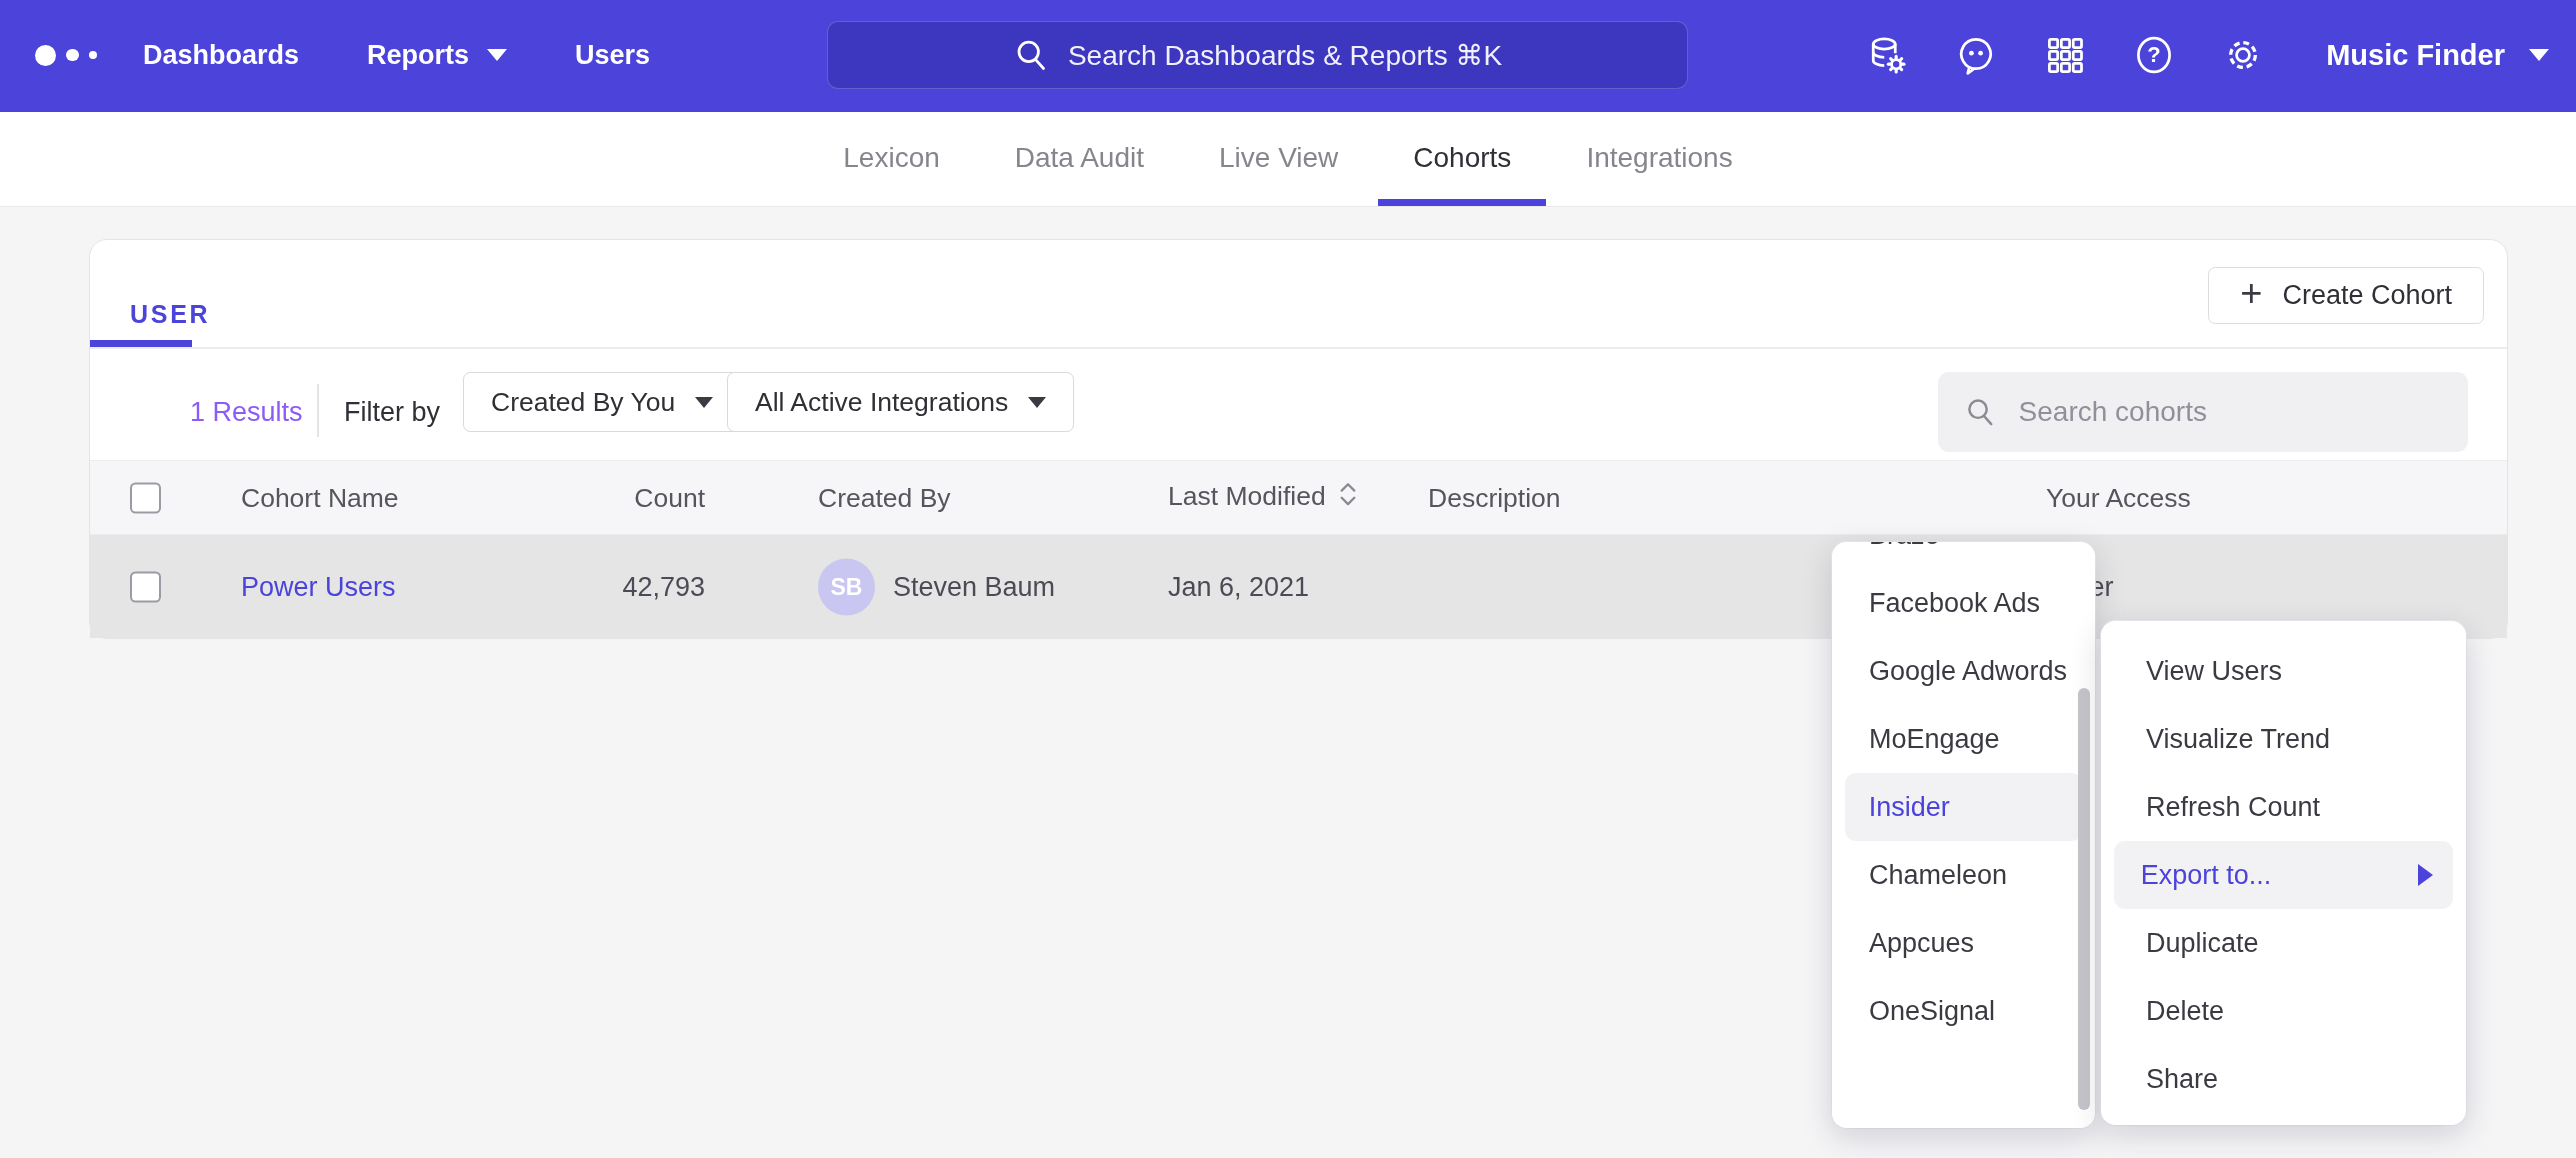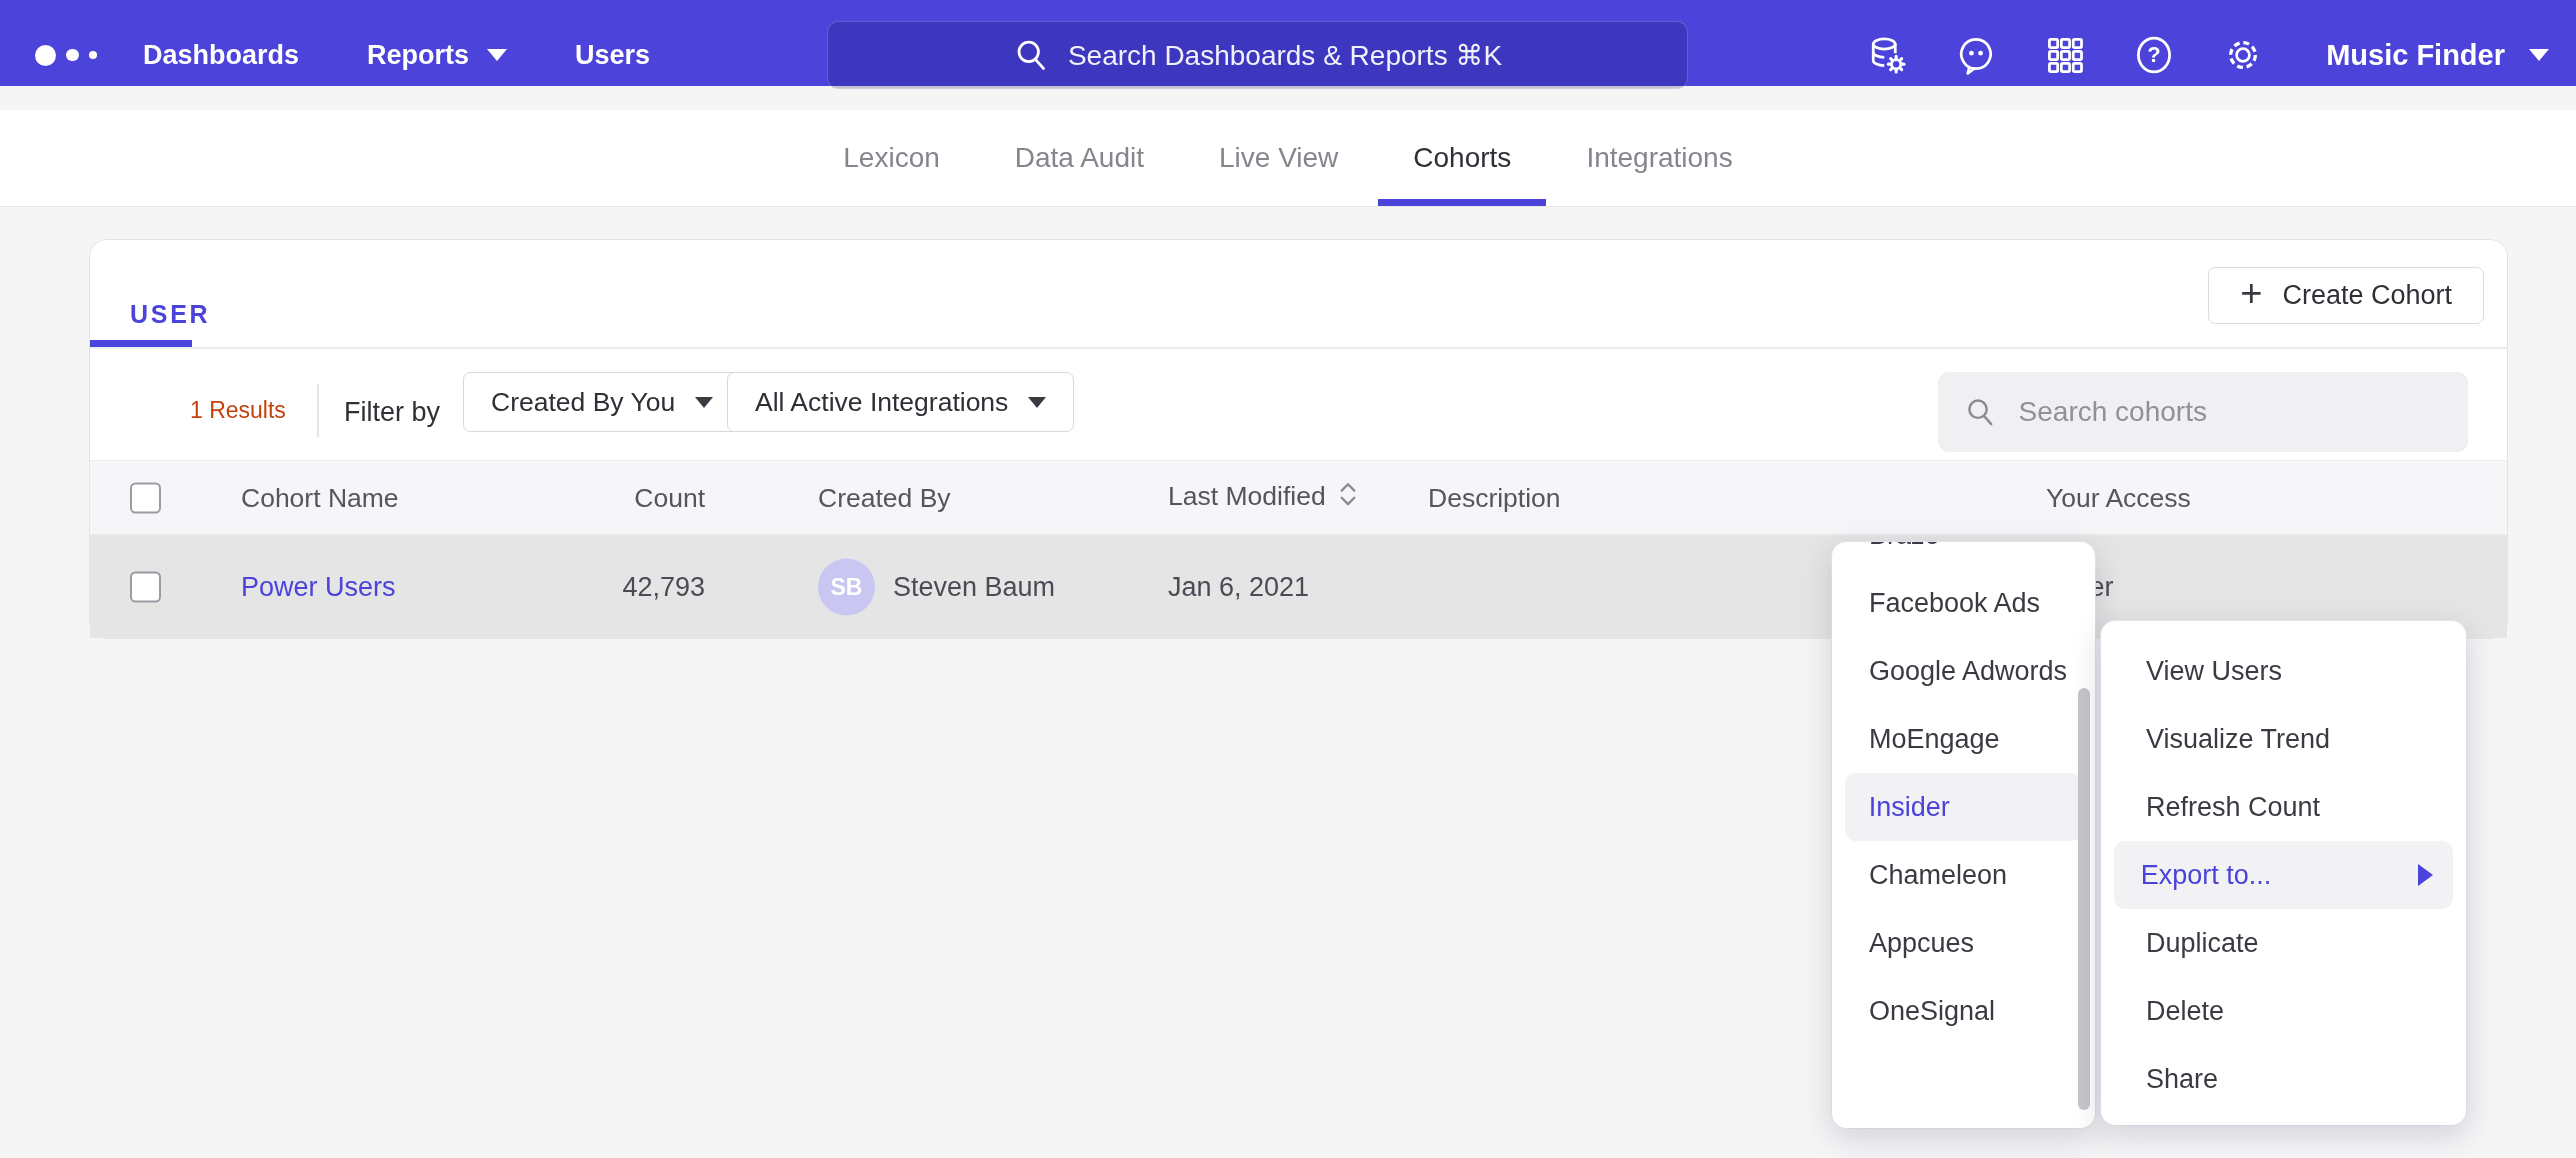--- a/index.html
+++ b/index.html
@@ -1,20 +1,20 @@
 <!DOCTYPE html>
 <html style="font-size:14.6px"><head>
 <meta charset="utf-8">
 <style>
   * { margin:0; padding:0; box-sizing:border-box; }
   html,body { width:2576px; height:1158px; overflow:hidden; background:#f5f5f6;
               font-family:"Liberation Sans","DejaVu Sans",sans-serif; }
 
   
-  .topnav { position:absolute; top:0; left:0; width:2576px; height:86px; background:#4b43da; z-index:40; }
+  .topnav { position:absolute; top:0; left:0; width:2576px; height:112px; background:#4b43da; z-index:40; }
   .logo { position:absolute; left:35px; top:0; height:110px; display:flex; align-items:center; gap:10px; }
   .logo .d1 { width:21px; height:21px; border-radius:50%; background:#fff; }
   .logo .d2 { width:12.8px; height:12.8px; border-radius:50%; background:#fff; }
   .logo .d3 { width:8.2px;  height:8.2px;  border-radius:50%; background:#fff; }
   .nav-links { position:absolute; left:143px; top:0; height:110px; display:flex; align-items:center; gap:68px; }
   .nav-link { color:#fff; font-size:27px; font-weight:700; display:flex; align-items:center; gap:18px; cursor:pointer; }
   .caret-down { width:0; height:0; border-left:10px solid transparent; border-right:10px solid transparent; border-top:12px solid #fff; display:inline-block; }
   .nav-search { position:absolute; left:827px; top:21px; width:861px; height:68px; background:rgba(15,8,90,0.22);
                 border:1.8px solid rgba(255,255,255,0.20); border-radius:11px; display:flex; align-items:center;
                 justify-content:center; gap:18px; color:rgba(255,255,255,0.93); font-size:28px; cursor:text; }
@@ -35,21 +35,21 @@
           border:1.8px solid #e4e4e8; border-radius:18px; z-index:1; }
   .user-tab { position:absolute; left:40px; top:60px; color:#4b43da; font-size:25px; font-weight:700; letter-spacing:2.7px; cursor:pointer; }
   .user-underline { position:absolute; left:0; top:100px; width:102px; height:8.2px; background:#4b43da; }
   .card-hr { position:absolute; left:0; top:107px; width:100%; height:1.8px; background:#ececef; }
   .create-btn { position:absolute; right:23px; top:26.5px; height:57px; padding:0 31px; border:1.8px solid #dcdce0;
                 border-radius:7.3px; background:#fff; display:flex; align-items:center; gap:20px; font-size:27px;
                 font-weight:500; color:#2f2f36; cursor:pointer; }
   .create-btn .plus { font-size:38px; font-weight:300; color:#3a3a42; line-height:1; margin-top:-3.7px; }
 
   
-  .results { position:absolute; left:100px; top:157px; font-size:23px; font-weight:500; color:#c2410c; }
+  .results { position:absolute; left:100px; top:157px; font-size:27px; font-weight:500; color:#8b5cf6; }
   .vdiv { position:absolute; left:227px; top:144px; width:1.8px; height:53px; background:#e4e4e8; }
   .filter-by { position:absolute; left:254px; top:157px; font-size:27px; font-weight:500; color:#2f2f36; }
   .drop-btn { position:absolute; top:132px; height:60px; padding:0 27px; border:1.8px solid #d8d8dd; border-radius:7.3px;
               background:#fff; display:flex; align-items:center; gap:20px; font-size:26.5px; font-weight:500;
               color:#2f2f36; cursor:pointer; }
   .drop-btn .caret-dark { width:0; height:0; border-left:9px solid transparent; border-right:9px solid transparent; border-top:11px solid #3a3a42; }
   .drop-btn.b1 { left:373px; }
   .drop-btn.b2 { left:637px; }
   .cohort-search { position:absolute; right:39px; top:132px; width:530px; height:80px; background:#f0f0f2;
                    border-radius:11px; display:flex; align-items:center; gap:22px; padding-left:25.6px; cursor:text; }

